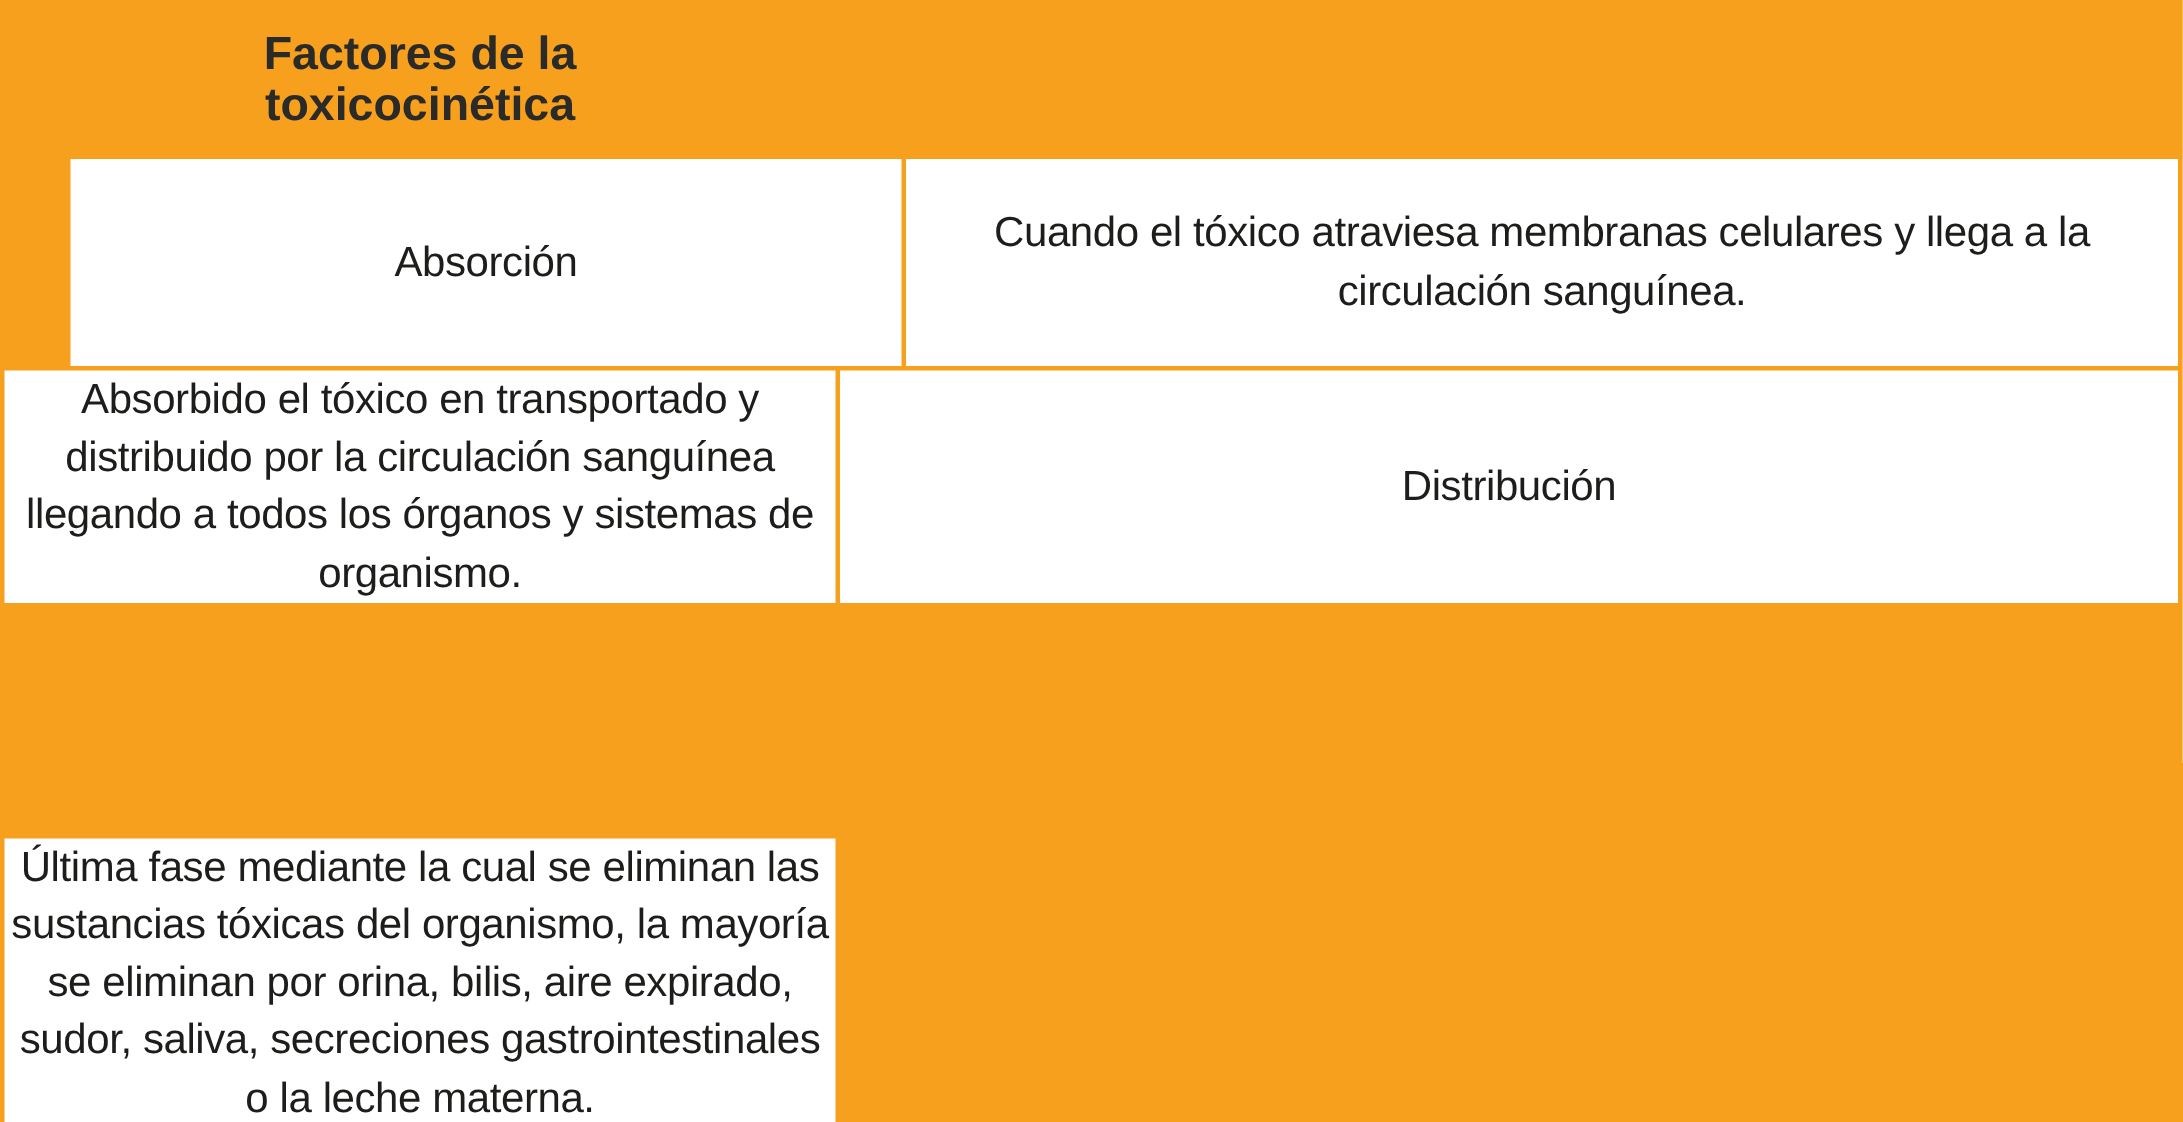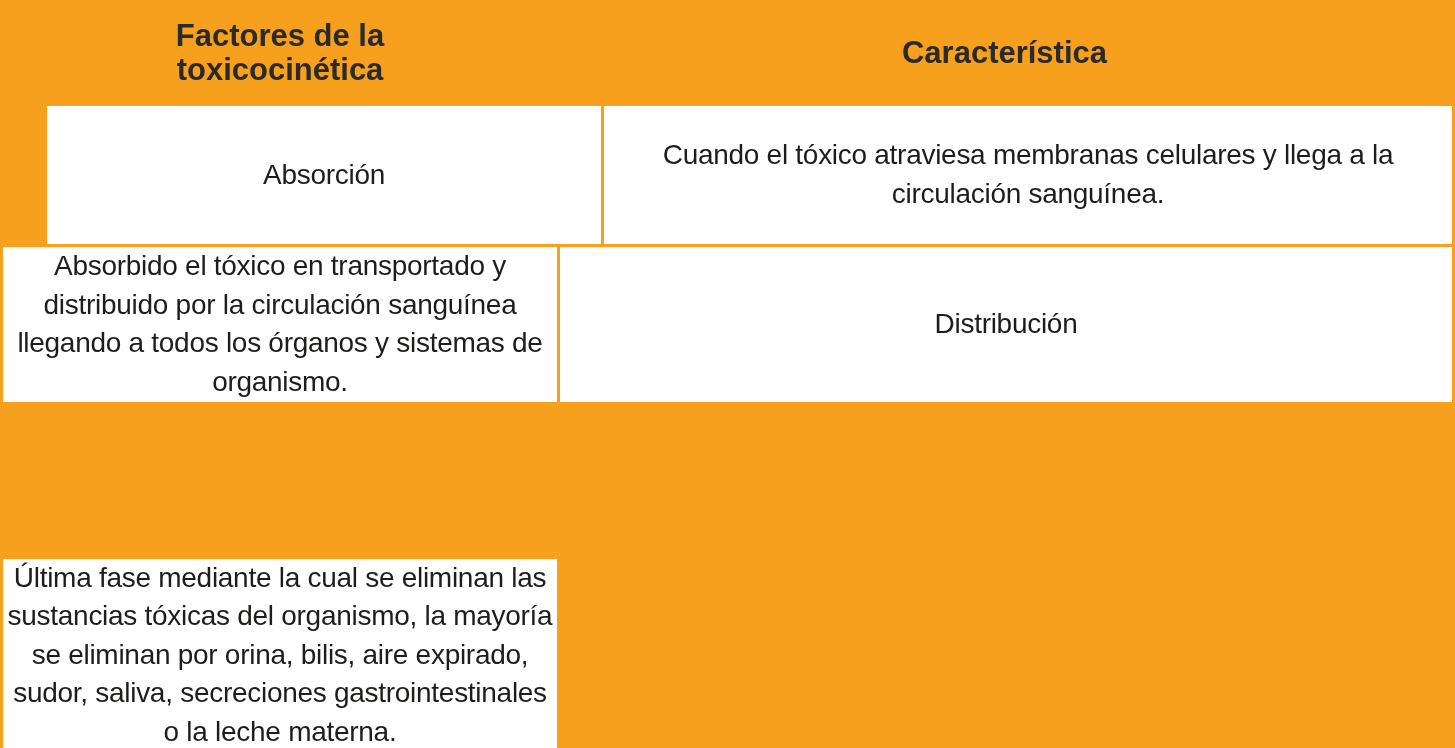--- a/index.html
+++ b/index.html
@@ -77,23 +77,20 @@
 </style>
 </head>
 <body>
 
 <div class="table">
 
   <div class="thead">
     <div class="th">
       <span class="wrap-narrow">Factores de la toxicocinética</span>
     </div>
-    <div class="th">
-      <span>Característica</span>
-    </div>
   </div>
 
   <div class="tbody">
 
     <div class="trow row-1">
       <div class="td td-factor">
         <span>Absorción</span>
       </div>
       <div class="td td-desc">
         <span>Cuando el tóxico atraviesa membranas celulares y llega a la circulación sanguínea.</span>

